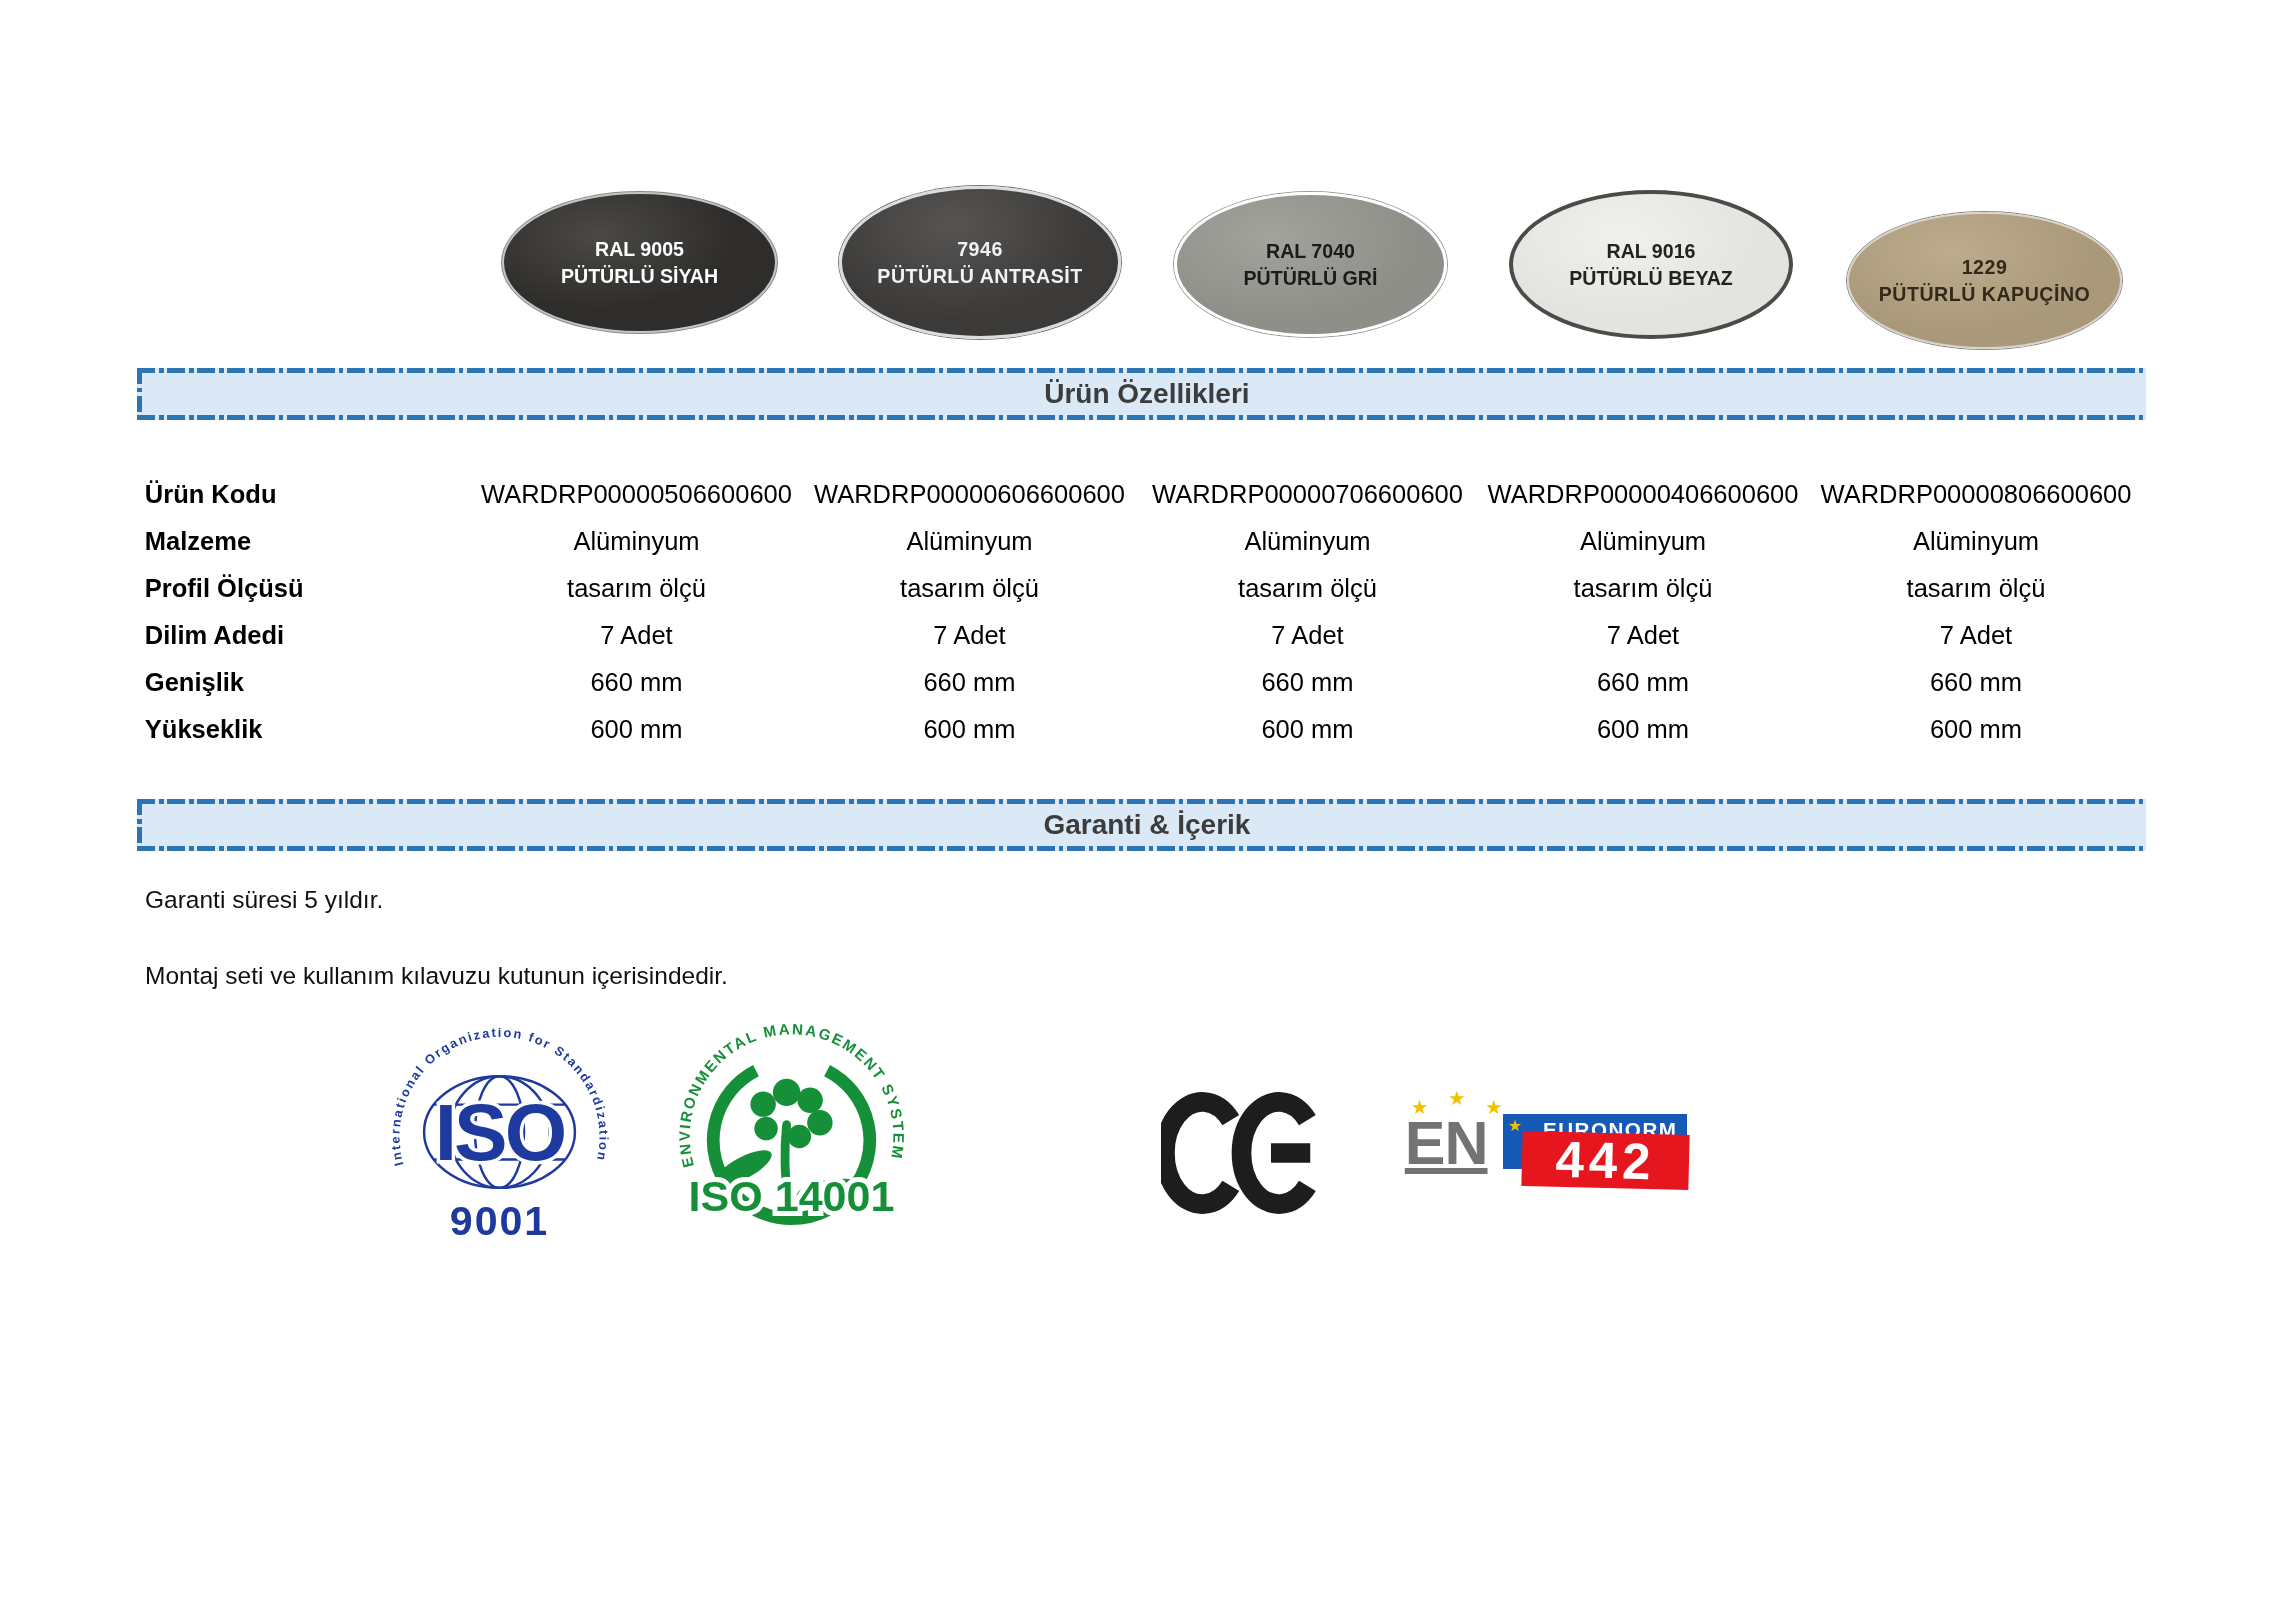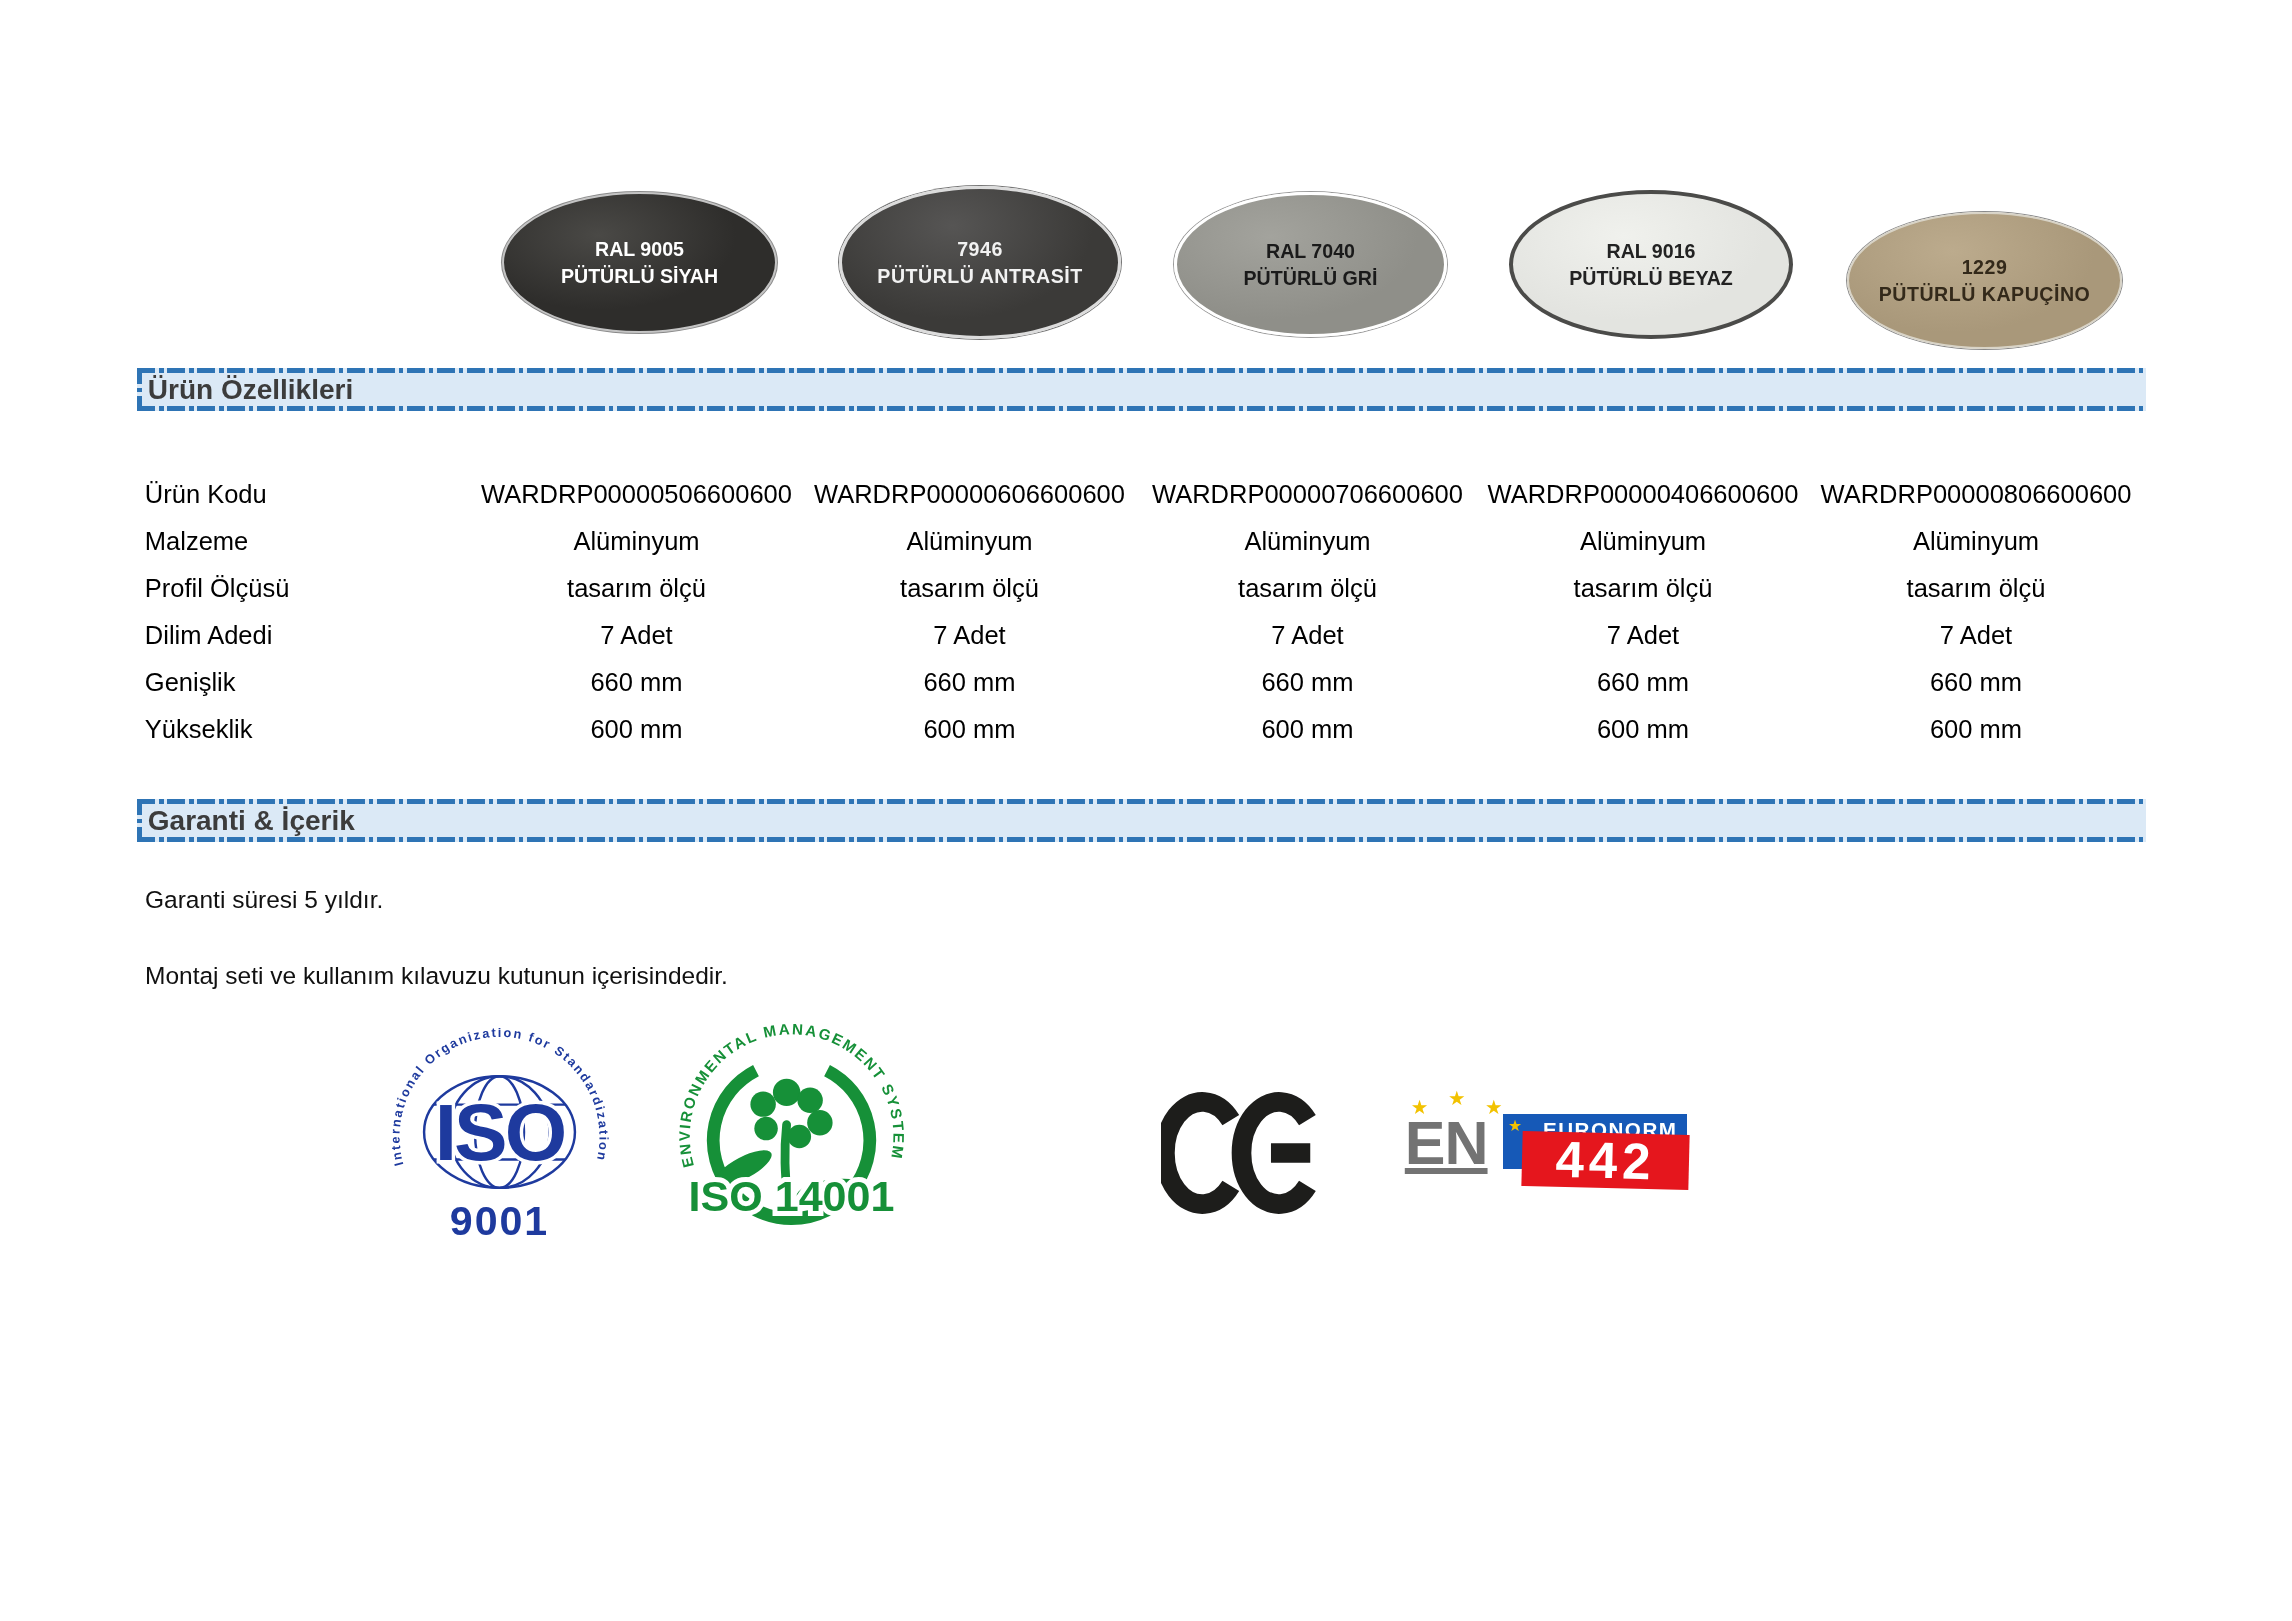--- a/index.html
+++ b/index.html
@@ -15,37 +15,37 @@
   .oval-2{left:839px;top:186px;width:276px;height:147px;border-width:3.9px;box-shadow:0 0 0 1px #777;
           background:radial-gradient(ellipse at 40% 25%, #565554 0%, #3b3a38 60%);letter-spacing:0.5px;}
   .oval-3{left:1174px;top:192px;width:267px;height:139px;border-width:3.9px;box-shadow:0 0 0 1px #9a9a9a;
           background:radial-gradient(ellipse at 35% 30%, #a3a39d 0%, #8f8f89 60%);}
   .oval-4{left:1509px;top:190px;width:276px;height:141px;border-width:4.9px;
           background:radial-gradient(ellipse at 40% 30%, #f0f1ed 0%, #e3e4e0 60%);}
   .oval-5{left:1847px;top:212px;width:271px;height:133px;border-width:2.9px;box-shadow:0 0 0 1px #8a8a8a;
           background:radial-gradient(ellipse at 38% 28%, #bcab8d 0%, #a9987a 60%);letter-spacing:0.5px;}
 
   
-  .band{position:absolute;left:137px;width:2009px;height:43px;background:#dbe9f6;
-        display:flex;align-items:center;box-sizing:border-box;padding-left:10.8px;}
+  .band{position:absolute;left:137px;width:2009px;height:52px;background:#dbe9f6;
+        display:flex;align-items:center;box-sizing:border-box;padding-left:10.8px;justify-content:center;}
   .band::before,.band::after{content:"";position:absolute;left:0;right:0;height:4.9px;
         background:repeating-linear-gradient(90deg,#2e74b5 0 17.6px,transparent 17.6px 21.6px,#2e74b5 21.6px 26.5px,transparent 26.5px 30px);}
   .band::before{top:0;}
   .band::after{bottom:0;}
   .band .vdash{position:absolute;left:0;top:0;bottom:0;width:4.9px;
         background:repeating-linear-gradient(180deg,#2e74b5 0 15.7px,transparent 15.7px 19.6px,#2e74b5 19.6px 24.5px,transparent 24.5px 28px);}
   .band-title{font-size:28px;font-weight:bold;color:#3c3c3c;}
   .band-features{top:368px;}
   .band-warranty{top:799px;}
 
   
   .spec-table{position:absolute;left:137px;top:471px;width:2009px;display:grid;
         grid-template-columns:333px 333px 333px 343px 328px 338px;grid-auto-rows:47px;
         font-size:25.5px;color:#000;}
-  .spec-label{font-weight:normal;display:flex;align-items:center;padding-left:7.8px;}
+  .spec-label{font-weight:bold;display:flex;align-items:center;padding-left:7.8px;}
   .spec-value{display:flex;align-items:center;justify-content:center;text-align:center;}
 
   
   .para{position:absolute;left:145px;font-size:24.5px;color:#111;}
   .para-1{top:886px;}
   .para-2{top:962px;}
 
   
   .logo{position:absolute;}
   .iso9001{left:380px;top:1027px;}

